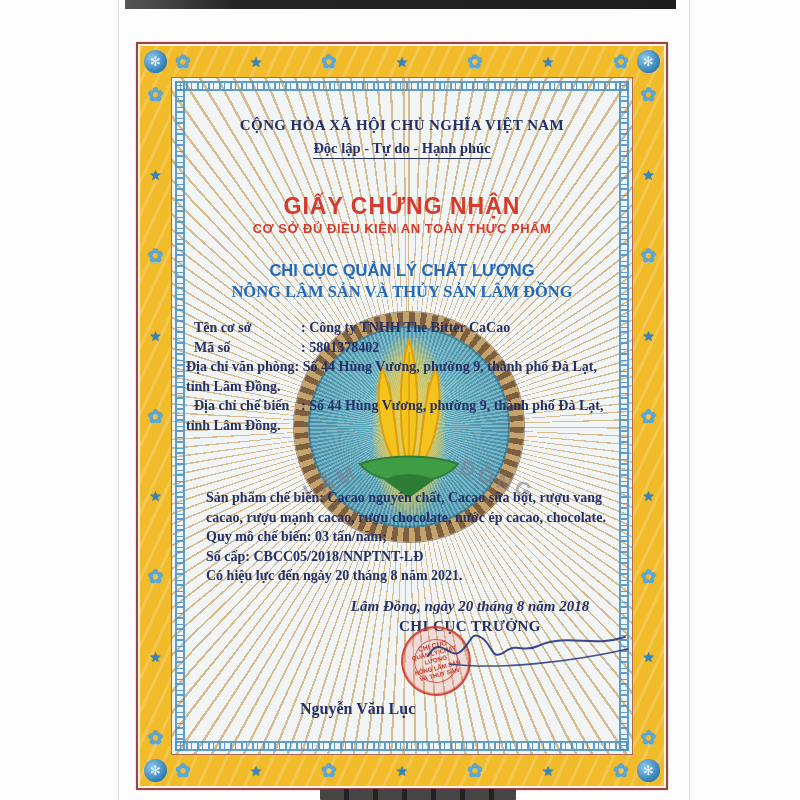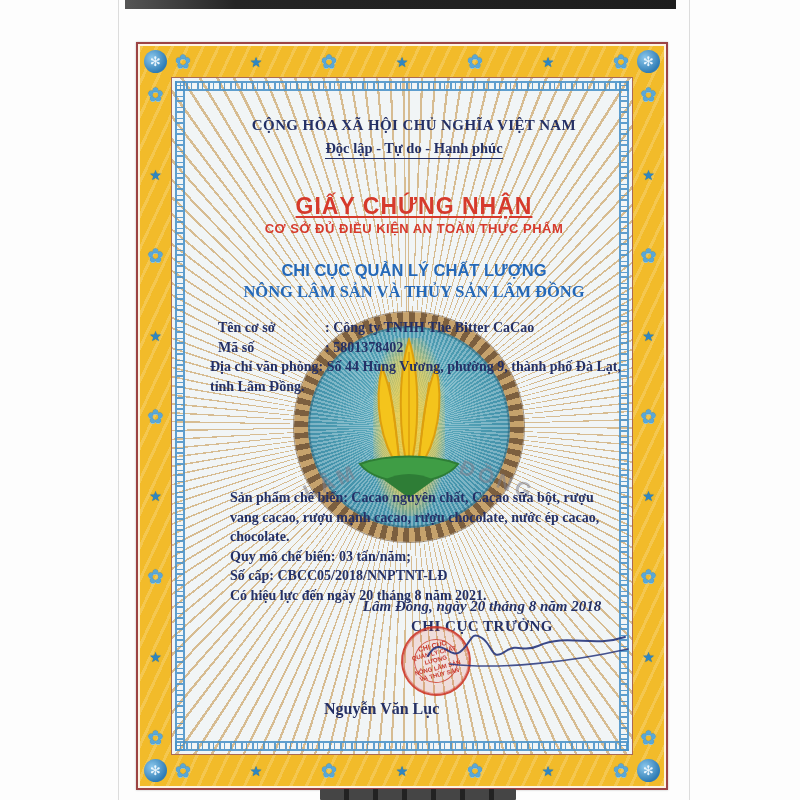--- a/index.html
+++ b/index.html
@@ -78,27 +78,27 @@
     box-shadow:inset 0 0 0 2px rgba(40,90,110,.5); }
   .disc::after { content:""; position:absolute; left:32%; top:6%; width:36%; height:88%;
     background:radial-gradient(ellipse at center, rgba(255,209,58,.95) 0%, rgba(255,209,58,.55) 55%, rgba(255,209,58,0) 78%); }
   .wheat { position:absolute; inset:0; z-index:1; }
   .wm-prov { position:absolute; z-index:2; font-family:"Liberation Sans",sans-serif; font-weight:bold;
     font-size:21px; letter-spacing:4px; color:rgba(125,125,138,.55); }
   .wm-lam { left:130px; top:392px; transform:rotate(-24deg); }
   .wm-dong { left:286px; top:390px; transform:rotate(20deg); }
 
   
-  .tx { position:absolute; z-index:3; color:#243066;padding-left:24px; }
+  .tx { position:absolute; z-index:3; color:#243066; }
   .ctr { left:0; width:100%; text-align:center; }
   .nat1 { top:39px; font-weight:bold; font-size:15px; letter-spacing:.4px; }
   .nat2 { top:62px; font-weight:bold; font-size:14.5px; }
   .nat2 span { border-bottom:1.5px solid #243066; padding-bottom:2px; }
   .t1 { top:115px; font-family:"Liberation Sans",sans-serif; font-weight:bold; color:#d63a2c;
-        font-size:23px; letter-spacing:1px;text-decoration:underline; }
+        font-size:23px; letter-spacing:1px; }
   .t2 { top:143px; font-family:"Liberation Sans",sans-serif; font-weight:bold; color:#d63a2c;
         font-size:13px; letter-spacing:.5px; }
   .s1 { top:183px; font-family:"Liberation Sans",sans-serif; font-weight:bold; color:#2468b8; font-size:16.5px; }
   .s2 { top:204px; font-family:Liberation Serif, serif; font-weight:bold; color:#2468b8; font-size:16.5px; }
 
   .fields { left:14px; right:10px; top:240px; font-weight:bold; font-size:14px; line-height:19.5px; }
   .frow .flbl.fixed { display:inline-block; width:107px;margin-left:8px; }
   .statement { left:14px; right:8px; top:384px; color:#cc2424; font-weight:bold;
     font-size:12.8px; letter-spacing:.2px; }
   .body2 { left:14px; right:10px; top:410px; font-weight:bold; font-size:14px; line-height:19.5px;margin-left:20px; }
@@ -202,20 +202,21 @@
 
       <div class="tx ctr t1">GIẤY CHỨNG NHẬN</div>
       <div class="tx ctr t2">CƠ SỞ ĐỦ ĐIỀU KIỆN AN TOÀN THỰC PHẨM</div>
       <div class="tx ctr s1">CHI CỤC QUẢN LÝ CHẤT LƯỢNG</div>
       <div class="tx ctr s2">NÔNG LÂM SẢN VÀ THỦY SẢN LÂM ĐỒNG</div>
 
       <div class="tx fields">
           <p class="frow"><span class="flbl fixed">Tên cơ sở</span><span>: Công ty TNHH The Bitter CaCao</span></p>
           <p class="frow"><span class="flbl fixed">Mã số</span><span>: 5801378402</span></p>
           <p class="frow"><span class="flbl">Địa chỉ văn phòng:</span><span> Số 44 Hùng Vương, phường 9, thành phố Đà Lạt, tỉnh Lâm Đồng.</span></p>
+          <p class="frow"><span class="flbl fixed">Địa chỉ chế biến</span><span>: Số 44 Hùng Vương, phường 9, thành phố Đà Lạt, tỉnh Lâm Đồng.</span></p>
         </div>
 
 
       <div class="tx body2">
         <p>Sản phẩm chế biến: Cacao nguyên chất, Cacao sữa bột, rượu vang cacao, rượu mạnh cacao, rượu chocolate, nước ép cacao, chocolate.</p>
         <p>Quy mô chế biến: 03 tấn/năm;</p>
         <p>Số cấp: CBCC05/2018/NNPTNT-LĐ</p>
         <p>Có hiệu lực đến ngày 20 tháng 8 năm 2021.</p>
       </div>
 

